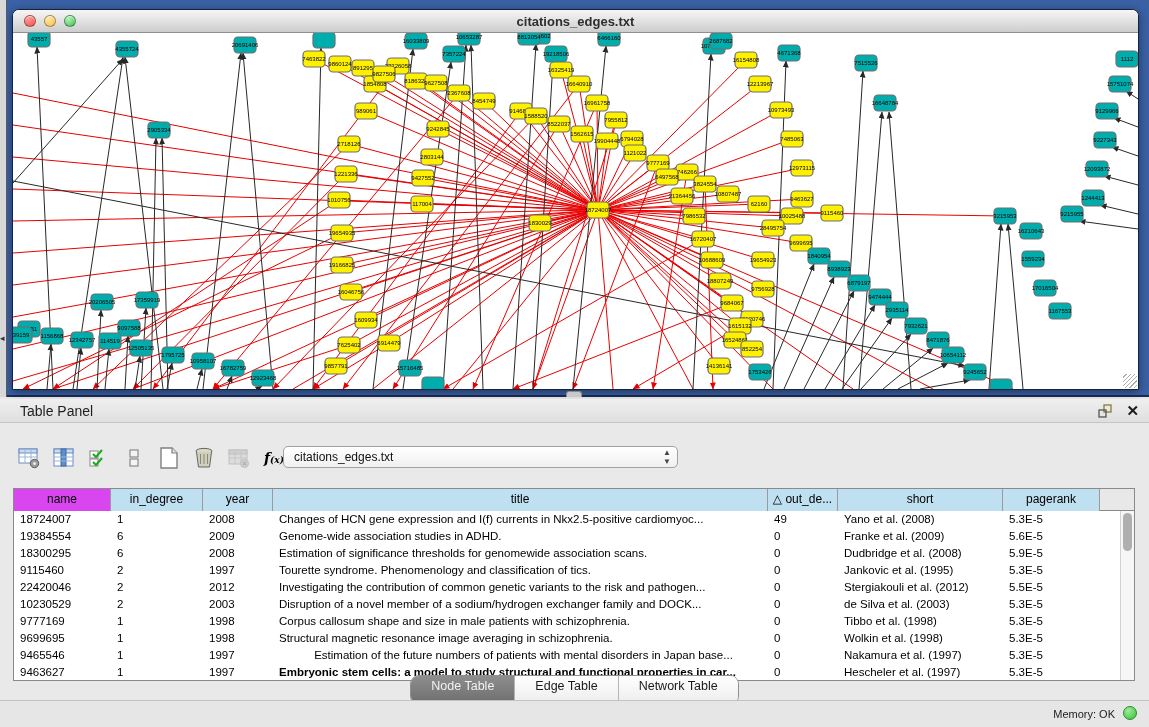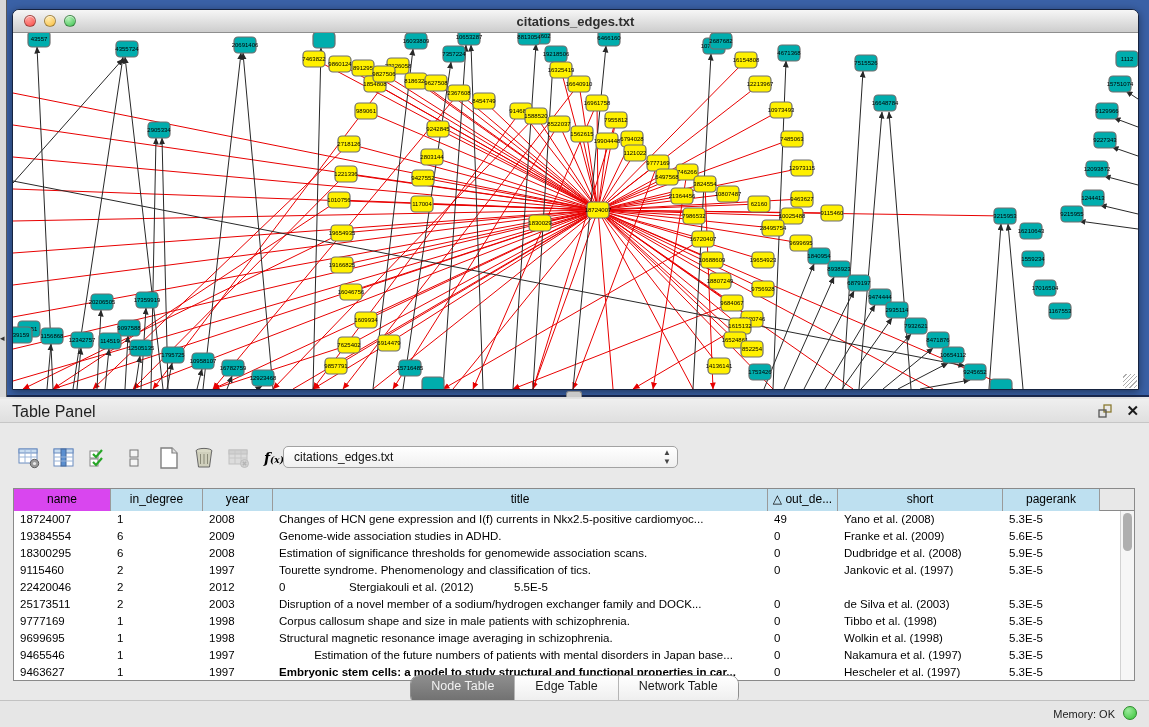--- a/index.html
+++ b/index.html
@@ -20,21 +20,21 @@
   .win-title { text-align:center; font-size:13px; font-weight:bold; color:#2E2E2E; line-height:23px; }
   .canvas { position:relative; width:1125px; height:356px; background:#fff; overflow:hidden; border-radius:0; }
   #graph-svg { position:absolute; left:0; top:0; }
   .resize-grip { position:absolute; right:1px; bottom:1px; width:14px; height:14px;
      background:repeating-linear-gradient(135deg, transparent 0 2px, #9a9a9a 2px 3px); opacity:.8; }
   .split-handle { position:absolute; left:566px; top:391px; width:16px; height:6px; background:#C9C9C9; border:1px solid #8A8A8A; border-bottom:none; border-radius:3px 3px 0 0; z-index:6; }
 
   
   .table-panel { position:absolute; left:0; top:399px; width:1149px; height:301px; background:#E9E9E9; }
   .tp-header { position:relative; height:24px; background:linear-gradient(#EFEFEF,#DFDFDF); border-bottom:1px solid #C6C6C6; }
-  .tp-title { position:absolute; left:12px; top:4px; font-size:16px; color:#1E1E1E; }
+  .tp-title { position:absolute; left:20px; top:4px; font-size:14px; color:#1E1E1E; }
   .tp-float { position:absolute; right:36px; top:4px; width:16px; height:16px; cursor:pointer; }
   .tp-close { position:absolute; right:10px; top:2px; font-size:15px; font-weight:bold; color:#1A1A1A; cursor:pointer; line-height:20px; }
 
   .tp-toolbar { position:absolute; left:0; top:44px; height:30px; display:flex; align-items:center; padding-left:16px; gap:9px; }
   .tbtn { width:26px; height:26px; display:flex; align-items:center; justify-content:center; border-radius:3px; }
   .fx { font-family:"DejaVu Serif", serif; font-style:italic; font-weight:bold; font-size:14px; color:#000000; }
   .fx small { font-size:9px; font-style:italic; }
   .combo { position:absolute; left:283px; top:47px; width:395px; height:22px; background:linear-gradient(#FFFFFF,#F0F0F0); border:1px solid #A2A2A2; border-radius:5px; font-size:12px; color:#111; line-height:20px; padding-left:10px; }
   .combo .arrows { position:absolute; right:6px; top:1px; display:flex; flex-direction:column; line-height:9px; font-size:8px; color:#444; }
 
@@ -618,33 +618,34 @@
             <div class="td" style="width: 70px;">0</div>
             <div class="td" style="width: 165px;">Dudbridge et al. (2008)</div>
             <div class="td" style="width: 97px;">5.9E-5</div>
           </div>
           <div class="tr">
             <div class="td" style="width: 97px;">9115460</div>
             <div class="td" style="width: 92px;">2</div>
             <div class="td" style="width: 70px;">1997</div>
             <div class="td" style="width: 495px;">Tourette syndrome. Phenomenology and classification of tics.</div>
             <div class="td" style="width: 70px;">0</div>
-            <div class="td" style="width: 165px;">Jankovic et al. (1997)</div>
+            <div class="td" style="width: 165px;">Jankovic et al. (1995)</div>
             <div class="td" style="width: 97px;">5.3E-5</div>
           </div>
           <div class="tr">
             <div class="td" style="width: 97px;">22420046</div>
             <div class="td" style="width: 92px;">2</div>
             <div class="td" style="width: 70px;">2012</div>
+            <div class="td" style="width: 495px;">Investigating the contribution of common genetic variants to the risk and pathogen...</div>
             <div class="td" style="width: 70px;">0</div>
             <div class="td" style="width: 165px;">Stergiakouli et al. (2012)</div>
             <div class="td" style="width: 97px;">5.5E-5</div>
           </div>
           <div class="tr">
-            <div class="td" style="width: 97px;">25173511</div>
+            <div class="td" style="width: 97px;">10230529</div>
             <div class="td" style="width: 92px;">2</div>
             <div class="td" style="width: 70px;">2003</div>
             <div class="td" style="width: 495px;">Disruption of a novel member of a sodium/hydrogen exchanger family and DOCK...</div>
             <div class="td" style="width: 70px;">0</div>
             <div class="td" style="width: 165px;">de Silva et al. (2003)</div>
             <div class="td" style="width: 97px;">5.3E-5</div>
           </div>
           <div class="tr">
             <div class="td" style="width: 97px;">9777169</div>
             <div class="td" style="width: 92px;">1</div>

